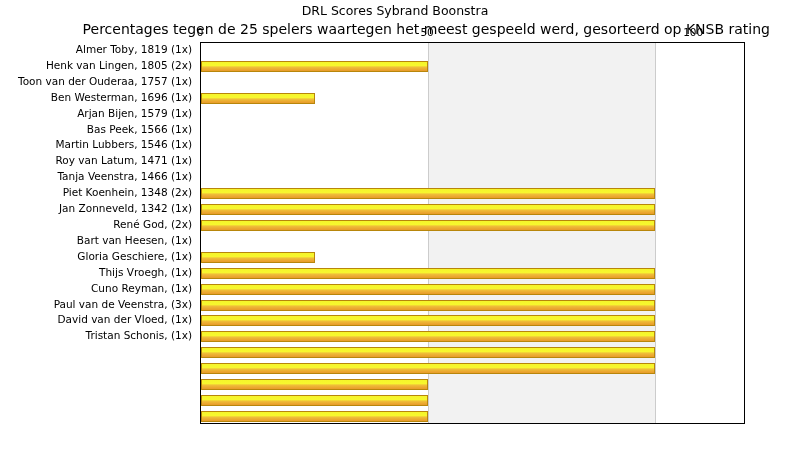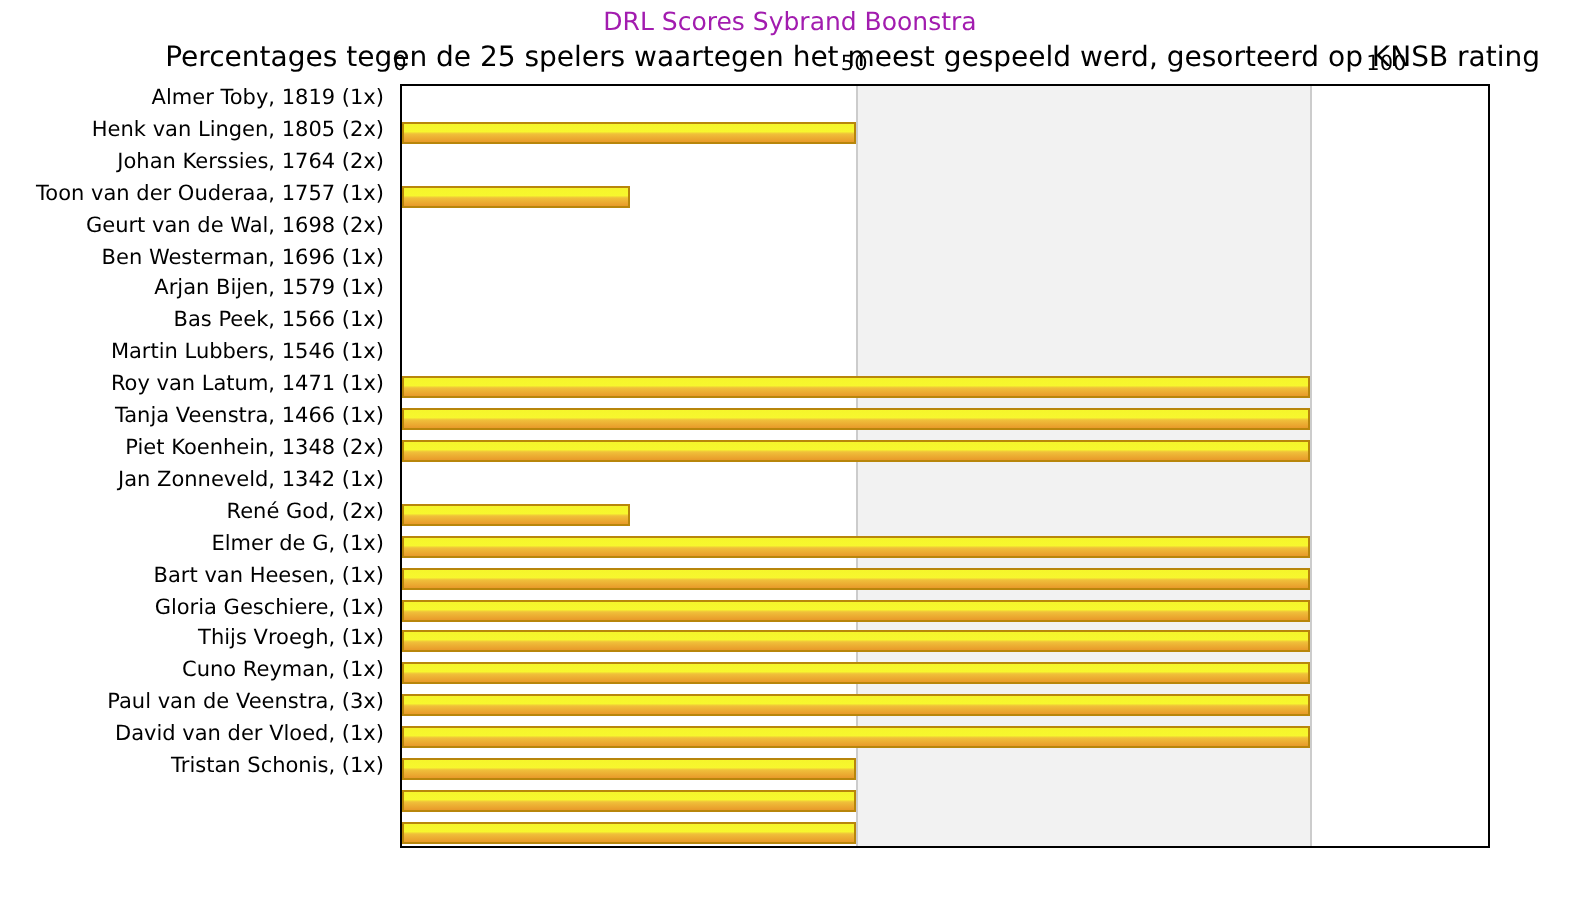--- a/index.html
+++ b/index.html
@@ -18,21 +18,21 @@
     width: 790px;
     height: 450px;
   }
   .title {
     position: absolute;
     top: 3px;
     left: 0;
     width: 790px;
     text-align: center;
     font-size: 12.5px;
-    color: #a21caf;
+    color: #000000;
   }
   .subtitle {
     position: absolute;
     top: 21px;
     left: 0;
     width: 770px;
     text-align: right;
     font-size: 14px;
     color: #000000;
   }
@@ -129,33 +129,30 @@
 
   <div class="xaxis" id="xaxis">
       <div class="xtick" style="left: 0px;">0</div>
       <div class="xtick" style="left: 227.083px;">50</div>
       <div class="xtick" style="left: 454.167px; margin-left: 39px;">100</div>
     </div>
 
   <div class="labels" id="labels">
       <div class="label">Almer Toby, 1819 (1x)</div>
       <div class="label">Henk van Lingen, 1805 (2x)</div>
-      <div class="label">Johan Kerssies, 1764 (2x)</div>
       <div class="label">Toon van der Ouderaa, 1757 (1x)</div>
-      <div class="label">Geurt van de Wal, 1698 (2x)</div>
       <div class="label">Ben Westerman, 1696 (1x)</div>
       <div class="label">Arjan Bijen, 1579 (1x)</div>
       <div class="label">Bas Peek, 1566 (1x)</div>
       <div class="label">Martin Lubbers, 1546 (1x)</div>
       <div class="label">Roy van Latum, 1471 (1x)</div>
       <div class="label">Tanja Veenstra, 1466 (1x)</div>
       <div class="label">Piet Koenhein, 1348 (2x)</div>
       <div class="label">Jan Zonneveld, 1342 (1x)</div>
       <div class="label">René God,  (2x)</div>
-      <div class="label">Elmer de G,  (1x)</div>
       <div class="label">Bart van Heesen,  (1x)</div>
       <div class="label">Gloria Geschiere,  (1x)</div>
       <div class="label">Thijs Vroegh,  (1x)</div>
       <div class="label">Cuno Reyman,  (1x)</div>
       <div class="label">Paul van de Veenstra,  (3x)</div>
       <div class="label">David van der Vloed,  (1x)</div>
       <div class="label">Tristan Schonis,  (1x)</div>
     </div>
 
   <div class="plot">

